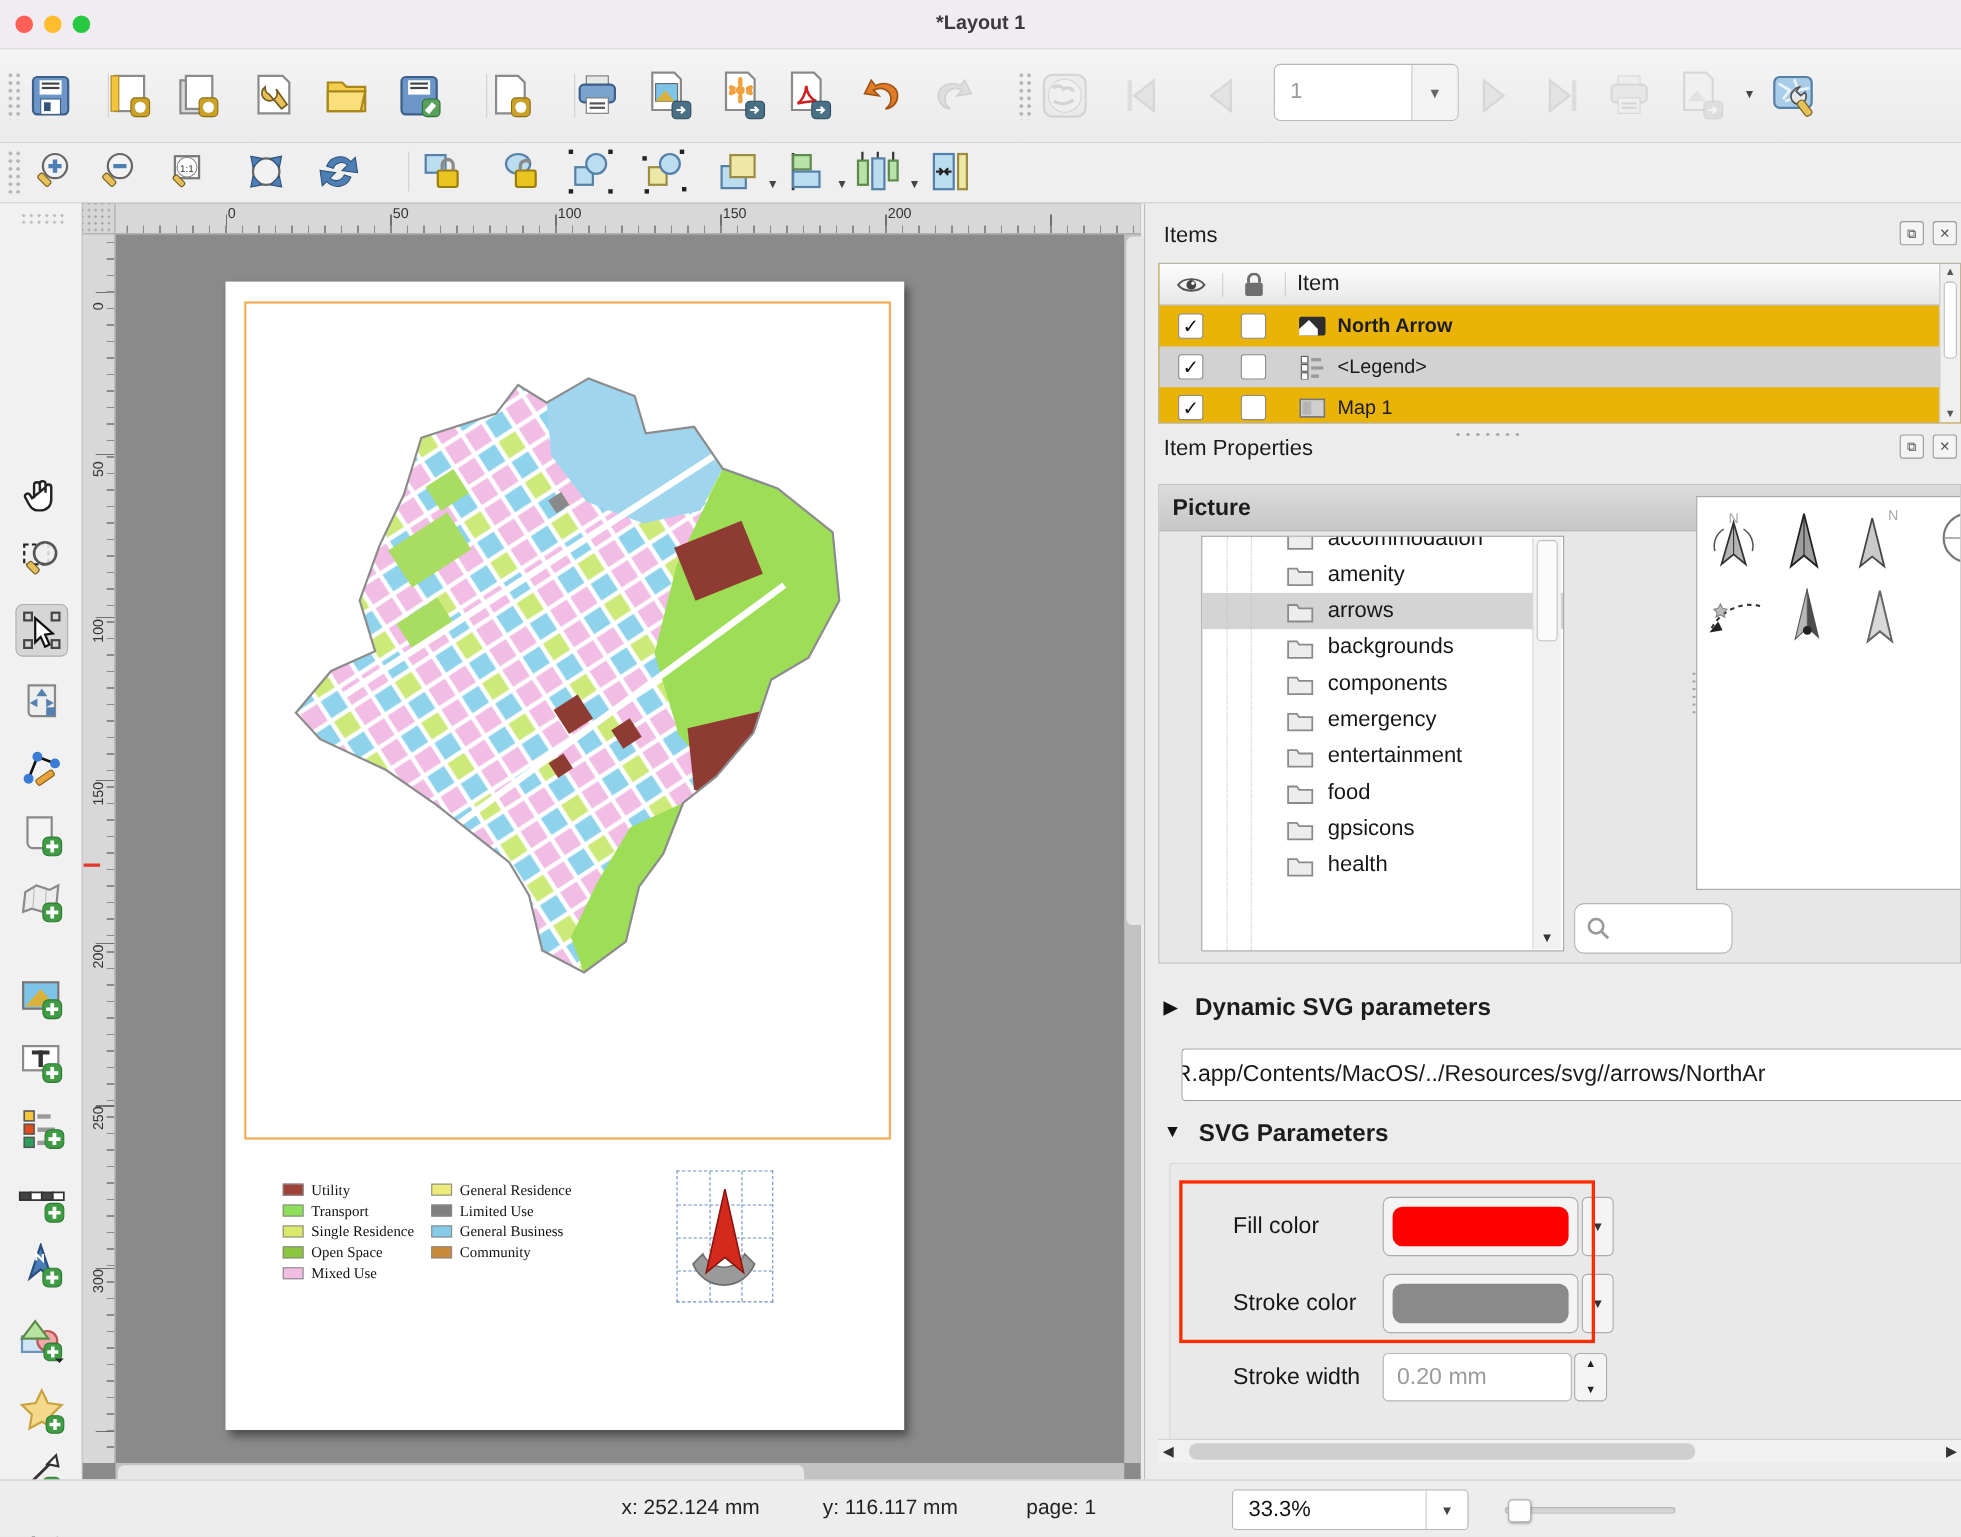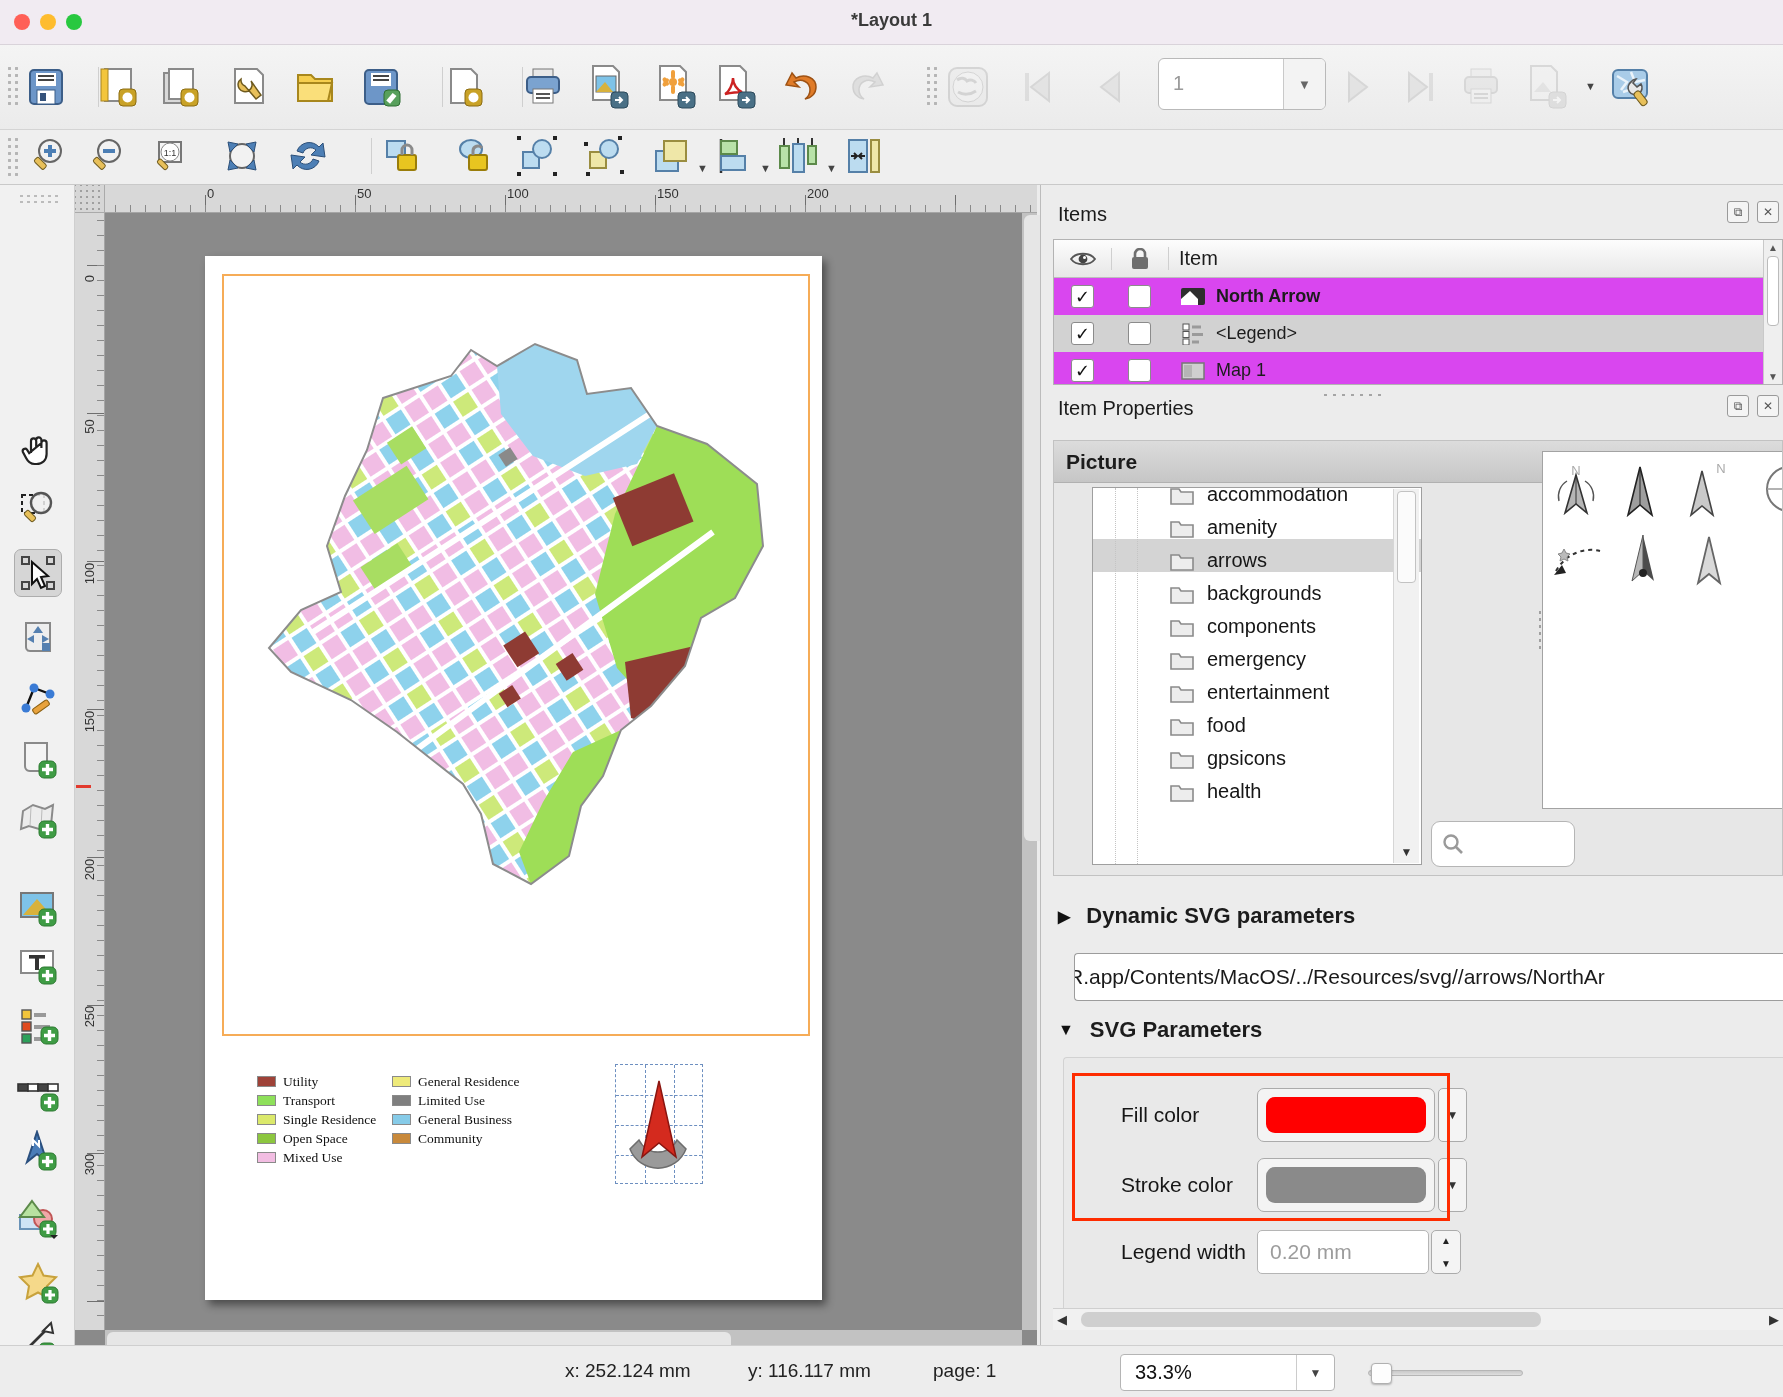--- a/index.html
+++ b/index.html
@@ -59,21 +59,21 @@
   .lsw{display:inline-block;width:19px;height:11px;border:1px solid #8a8a8a}
   .northitem{position:absolute;left:410px;top:808px;width:88px;height:120px;border:1px dashed #6d8fc0}
   .dashv{position:absolute;top:0;bottom:0;width:0;border-left:1px dashed #6d8fc0}
   .dashh{position:absolute;left:0;right:0;height:0;border-top:1px dashed #6d8fc0}
 
   
   .rightpanel{position:absolute;left:1040px;top:185px;width:743px;height:1160px;background:#ececec;border-left:1px solid #bcbcbc}
   .panelheader{position:absolute;left:17px;font-size:20px;color:#1a1a1a}
   .pbtns{position:absolute;right:4px;display:flex;gap:8px;color:#555}
   .pbtn{width:22px;height:22px;border:1px solid #9a9a9a;border-radius:3px;display:flex;align-items:center;justify-content:center;font-size:12px;background:#f4f4f4}
-  .itemstable{position:absolute;left:12px;top:54px;right:0;height:146px;background:#d946ef;border:1px solid #b3b3b3;overflow:hidden}
+  .itemstable{position:absolute;left:12px;top:54px;right:0;height:146px;background:#eab308;border:1px solid #b3b3b3;overflow:hidden}
   .ithead{position:absolute;left:0;top:0;right:19px;height:38px;background:linear-gradient(#fdfdfd,#e7e7e7);border-bottom:1px solid #bdbdbd;display:flex;align-items:center}
   .ithead .c1{width:57px;display:flex;justify-content:center}
   .ithead .c2{width:57px;display:flex;justify-content:center;border-left:1px solid #cfcfcf}
   .ithead .c3{flex:1;border-left:1px solid #cfcfcf;padding-left:10px;font-size:20px}
   .itrow{position:absolute;left:0;right:19px;height:37px;display:flex;align-items:center}
   .itrow .cb{width:57px;display:flex;justify-content:center}
   .checkbox{width:23px;height:23px;border:1.5px solid #8b8b8b;background:#fff;border-radius:3px;display:flex;align-items:center;justify-content:center;font-size:18px;line-height:1;color:#111}
   .itrow .icon{width:34px;display:flex;justify-content:center;margin-left:8px}
   .itrow .lbl{font-size:18px;padding-left:6px}
   .itrow.selrow{background:#d2d2d2}
@@ -82,21 +82,21 @@
   .itvscroll .dn{position:absolute;bottom:2px;left:0;right:0;text-align:center}
   .itvscroll .th{position:absolute;left:3px;right:3px;top:16px;height:70px;background:#fff;border:1px solid #bbb;border-radius:4px}
   .splitdots{position:absolute;left:280px;width:60px;height:8px;background-image:radial-gradient(#a5a5a5 1.4px,transparent 1.6px);background-size:9px 8px}
 
   .picframe{position:absolute;left:12px;top:255px;right:0;height:436px;background:#e7e7e7;border:1px solid #c2c2c2}
   .pichead{position:absolute;left:0;top:0;right:0;height:42px;background:linear-gradient(#dcdcdc,#c6c6c6);border-bottom:1px solid #b1b1b1;display:flex;align-items:center;padding-left:12px;font-weight:bold;font-size:21px}
   .tree{position:absolute;left:38px;top:46px;width:330px;height:378px;background:#fff;border:1px solid #9f9f9f;overflow:hidden}
   .treelines{position:absolute;left:22px;top:0;bottom:0;width:0;border-left:1px dotted #c4c4c4}
   .treelines2{position:absolute;left:44px;top:0;bottom:0;width:0;border-left:1px dotted #c4c4c4}
   .treelist{margin-top:-15px}
-  .trow{height:33px;display:flex;align-items:flex-end;padding-left:76px;gap:12px;font-size:20px;color:#161616;white-space:nowrap}
+  .trow{height:33px;display:flex;align-items:center;padding-left:76px;gap:12px;font-size:20px;color:#161616;white-space:nowrap}
   .trow.sel{background:#d4d4d4}
   .folder{flex:0 0 auto}
   .treescroll{position:absolute;right:2px;top:1px;width:26px;bottom:1px;background:#f1f1f1;border-left:1px solid #d6d6d6}
   .treescroll .th{position:absolute;left:3px;right:3px;top:2px;height:92px;background:#fbfbfb;border:1px solid #c2c2c2;border-radius:4px}
   .treescroll .dn{position:absolute;bottom:4px;left:0;right:0;text-align:center;font-size:12px;color:#333}
   .vgrip{position:absolute;left:482px;top:168px;width:8px;height:44px;background-image:radial-gradient(#a0a0a0 1.3px,transparent 1.5px);background-size:8px 7px}
   .preview{position:absolute;left:488px;top:10px;right:0;height:358px;background:#fff;border:1px solid #a3a3a3;border-right:0;overflow:hidden}
   .prow{display:flex;gap:10px;padding:8px 0 0 6px}
   .thumb{width:56px;height:62px;display:flex;align-items:center;justify-content:center}
   .searchbox{position:absolute;left:377px;top:380px;width:144px;height:46px;background:#fff;border:1px solid #b5b5b5;border-radius:9px;display:flex;align-items:center;padding-left:10px}
@@ -951,21 +951,21 @@
       <div class="swdd">▼</div>
     </div>
     <div class="prmrow" style="top:100px;left:0;right:0">
       <span class="prmlbl">Stroke color</span>
       <div class="swatchbtn">
         <div class="swpill" style="background: rgb(138, 138, 138);"></div>
       </div>
       <div class="swdd">▼</div>
     </div>
     <div class="prmrow" style="top:172px;left:0;right:0;height:44px">
-      <span class="prmlbl">Legend width</span>
+      <span class="prmlbl">Stroke width</span>
       <div class="widthfield">
           <span>0.20 mm</span>
         </div>
       <div class="spinner">
           <span class="u">▲</span>
           <span class="d">▼</span>
         </div>
     </div>
   </div>
 

